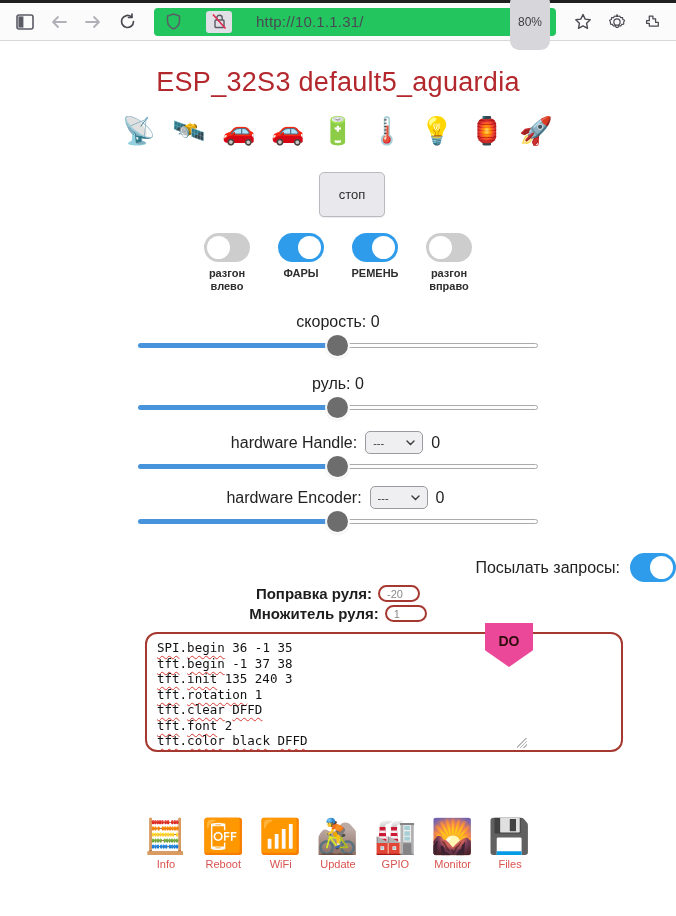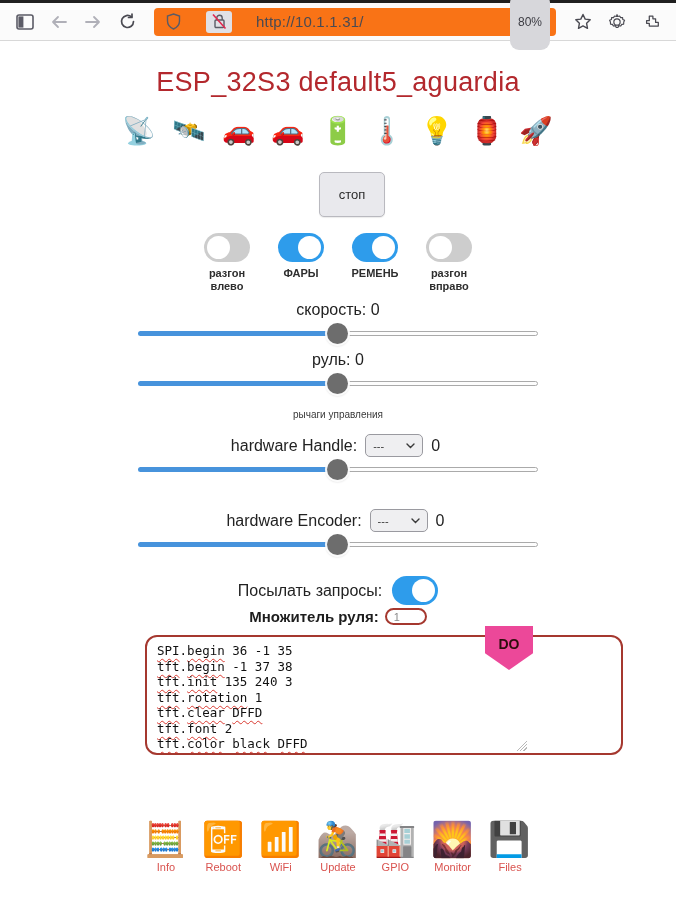--- a/index.html
+++ b/index.html
@@ -6,21 +6,21 @@
   html,body { width:676px; height:916px; background:#fff; overflow:hidden;
               font-family:"Liberation Sans","DejaVu Sans",sans-serif; }
 
   
   .win-edge { height:3px; background:#1f1f1f; }
   .toolbar { height:38px; background:#fbfbfb; border-bottom:1px solid #d8d8d8;
              display:flex; align-items:center; padding:0 10px; gap:4px; }
   .tb-btn { width:30px; height:28px; display:flex; align-items:center; justify-content:center;
             border-radius:4px; color:#5b5b66; flex:0 0 auto; }
   .tb-btn svg { display:block; }
-  .urlbar { flex:1 1 auto; height:28px; background:#f97316; border-radius:4px;
+  .urlbar { flex:1 1 auto; height:28px; background:#22c55e; border-radius:4px;
             display:flex; align-items:center; padding:0 6px; gap:20px; margin:0 8px; }
   .url-ico { width:26px; height:22px; display:flex; align-items:center; justify-content:center;
              border-radius:3px; color:#5b5b66; }
   .url-ico.boxed { background:#e0e0e6; }
   .url-text { flex:1 1 auto; font-size:15px; color:#4a4a52; padding-left:4px; letter-spacing:.2px; }
   .zoom-badge { background:#d7d7db; color:#3c3c43; font-size:12px; padding:21px 8px;
                 border-radius:9px; }
 
   
   .page { width:676px; height:874px; background:#fff; overflow:hidden; text-align:center; }
@@ -39,40 +39,40 @@
 
   .toggles-row { margin-top:16px; display:flex; justify-content:center; gap:8px; }
   .toggle-group { width:66px; display:flex; flex-direction:column; align-items:center; }
   .toggle { width:46px; height:29px; border-radius:15px; background:#cdcdcd; position:relative; cursor:pointer; }
   .toggle .knob { position:absolute; top:3px; left:3px; width:23px; height:23px;
                   border-radius:50%; background:#fff; }
   .toggle.on { background:#2e9ceb; }
   .toggle.on .knob { left:auto; right:3px; }
   .toggle-label { margin-top:5px; font-size:11px; color:#2e2e2e; line-height:13px; font-weight:600;text-align:center; }
 
-  .slider-label { margin-top:8px; font-size:16px; color:#222; }
+  .slider-label { margin-top:20px; font-size:16px; color:#222; }
   .slider { width:400px; height:20px; margin:4px auto 0; position:relative; cursor:pointer; }
   .slider .track-l { position:absolute; left:0; top:8px; width:200px; height:5px;
                      background:#4793dc; border-radius:3px 0 0 3px; }
   .slider .track-r { position:absolute; left:200px; top:8px; right:0; height:5px;
                      background:#fdfdfd; border:1px solid #aaa; border-radius:0 3px 3px 0; }
   .slider .thumb { position:absolute; left:189px; top:0; width:21px; height:21px; border-radius:50%;
                    background:#6d6d6d; box-shadow:0 0 0 2px rgba(255,255,255,.9),0 1px 3px rgba(0,0,0,.4); }
 
   .levers-caption { margin-top:16px; font-size:10px; color:#3a3a3a; }
 
   .hw-row { margin-top:14px; display:flex; justify-content:center; align-items:center; gap:8px;
             font-size:16px; color:#222; }
   .hw-select { width:58px; height:23px; background:#efeff1; border:1px solid #9a9aa0; border-radius:5px;
                display:flex; align-items:center; justify-content:space-between; padding:0 7px;
                font-size:11px; color:#3a3a3a; cursor:pointer; }
   .hw-val { font-size:16px; color:#222; min-width:14px; text-align:left; }
   .hw-slider { margin-top:2px; }
 
-  .send-row { margin-top:22px; display:flex; justify-content:center; align-items:center; gap:10px; }
+  .send-row { margin-top:22px; display:flex; justify-content:flex-end; align-items:center; gap:10px; }
   .send-label { font-size:16px; color:#222; }
   .num-row { margin-top:3px; display:flex; justify-content:center; align-items:center; gap:6px; }
   .num-label { font-size:15px; font-weight:700; color:#1d1d1d; }
   .num-input { width:42px; height:17px; border:2px solid #a5382f; border-radius:9px;
                font-size:11px; color:#8a8a8a; padding:0 0 0 7px; outline:none;
                font-family:"Liberation Sans",sans-serif; background:#fff; }
 
   .console-wrap { position:relative; width:386px; margin:10px auto 0; }
   .console { width:478px; height:120px; border:2px solid #a5382f; border-radius:12px;
              background:#fff; text-align:left; padding:6px 10px; overflow:hidden;
@@ -207,39 +207,38 @@
     <div class="thumb"></div>
   </div>
 
   <div class="slider-label">руль: 0</div>
   <div class="slider">
     <div class="track-l"></div>
     <div class="track-r"></div>
     <div class="thumb"></div>
   </div>
 
-  <div class="levers-caption">рычаги управления</div>
 
   <div class="hw-row">
     <span>hardware Handle:</span>
     <div class="hw-select">
       <span>---</span>
       <svg width="9" height="6" viewBox="0 0 9 6">
           <path d="M1 1l3.5 3.5L8 1" fill="none" stroke="#3a3a3a" stroke-width="1.4" stroke-linecap="round"></path>
         </svg>
     </div>
     <span class="hw-val">0</span>
   </div>
   <div class="slider hw-slider">
     <div class="track-l"></div>
     <div class="track-r"></div>
     <div class="thumb"></div>
   </div>
 
-  <div class="hw-row" style="margin-top:30px;">
+  <div class="hw-row" style="margin-top:10px;">
     <span>hardware Encoder:</span>
     <div class="hw-select">
       <span>---</span>
       <svg width="9" height="6" viewBox="0 0 9 6">
           <path d="M1 1l3.5 3.5L8 1" fill="none" stroke="#3a3a3a" stroke-width="1.4" stroke-linecap="round"></path>
         </svg>
     </div>
     <span class="hw-val">0</span>
   </div>
   <div class="slider hw-slider">
@@ -249,20 +248,24 @@
   </div>
 
   <div class="send-row">
     <span class="send-label">Посылать запросы:</span>
     <div class="toggle on">
         <div class="knob"></div>
       </div>
   </div>
 
   <div class="num-row">
+    <span class="num-label">Поправка руля:</span>
+    <input class="num-input" value="-20" style="">
+  </div>
+  <div class="num-row">
     <span class="num-label">Множитель руля:</span>
     <input class="num-input" value="1" style="">
   </div>
 
   <div class="console-wrap">
     <div class="console" id="console"><div><span class="wavy">SPI</span><span>.</span><span class="wavy">begin</span><span> 36 -1 35</span></div><div><span class="wavy">tft</span><span>.</span><span class="wavy">begin</span><span> -1 37 38</span></div><div><span class="wavy">tft</span><span>.</span><span class="wavy">init</span><span> 135 240 3</span></div><div><span class="wavy">tft</span><span>.</span><span class="wavy">rotation</span><span> 1</span></div><div><span class="wavy">tft</span><span>.</span><span class="wavy">clear</span><span> </span><span class="wavy">DFFD</span></div><div><span class="wavy">tft</span><span>.</span><span class="wavy">font</span><span> 2</span></div><div><span class="wavy">tft</span><span>.</span><span class="wavy">color</span><span> </span><span class="wavy">black</span><span> </span><span class="wavy">DFFD</span></div></div>
     <div class="resize-grip"></div>
     <div class="do-ribbon">
       <span>DO</span>
     </div>

